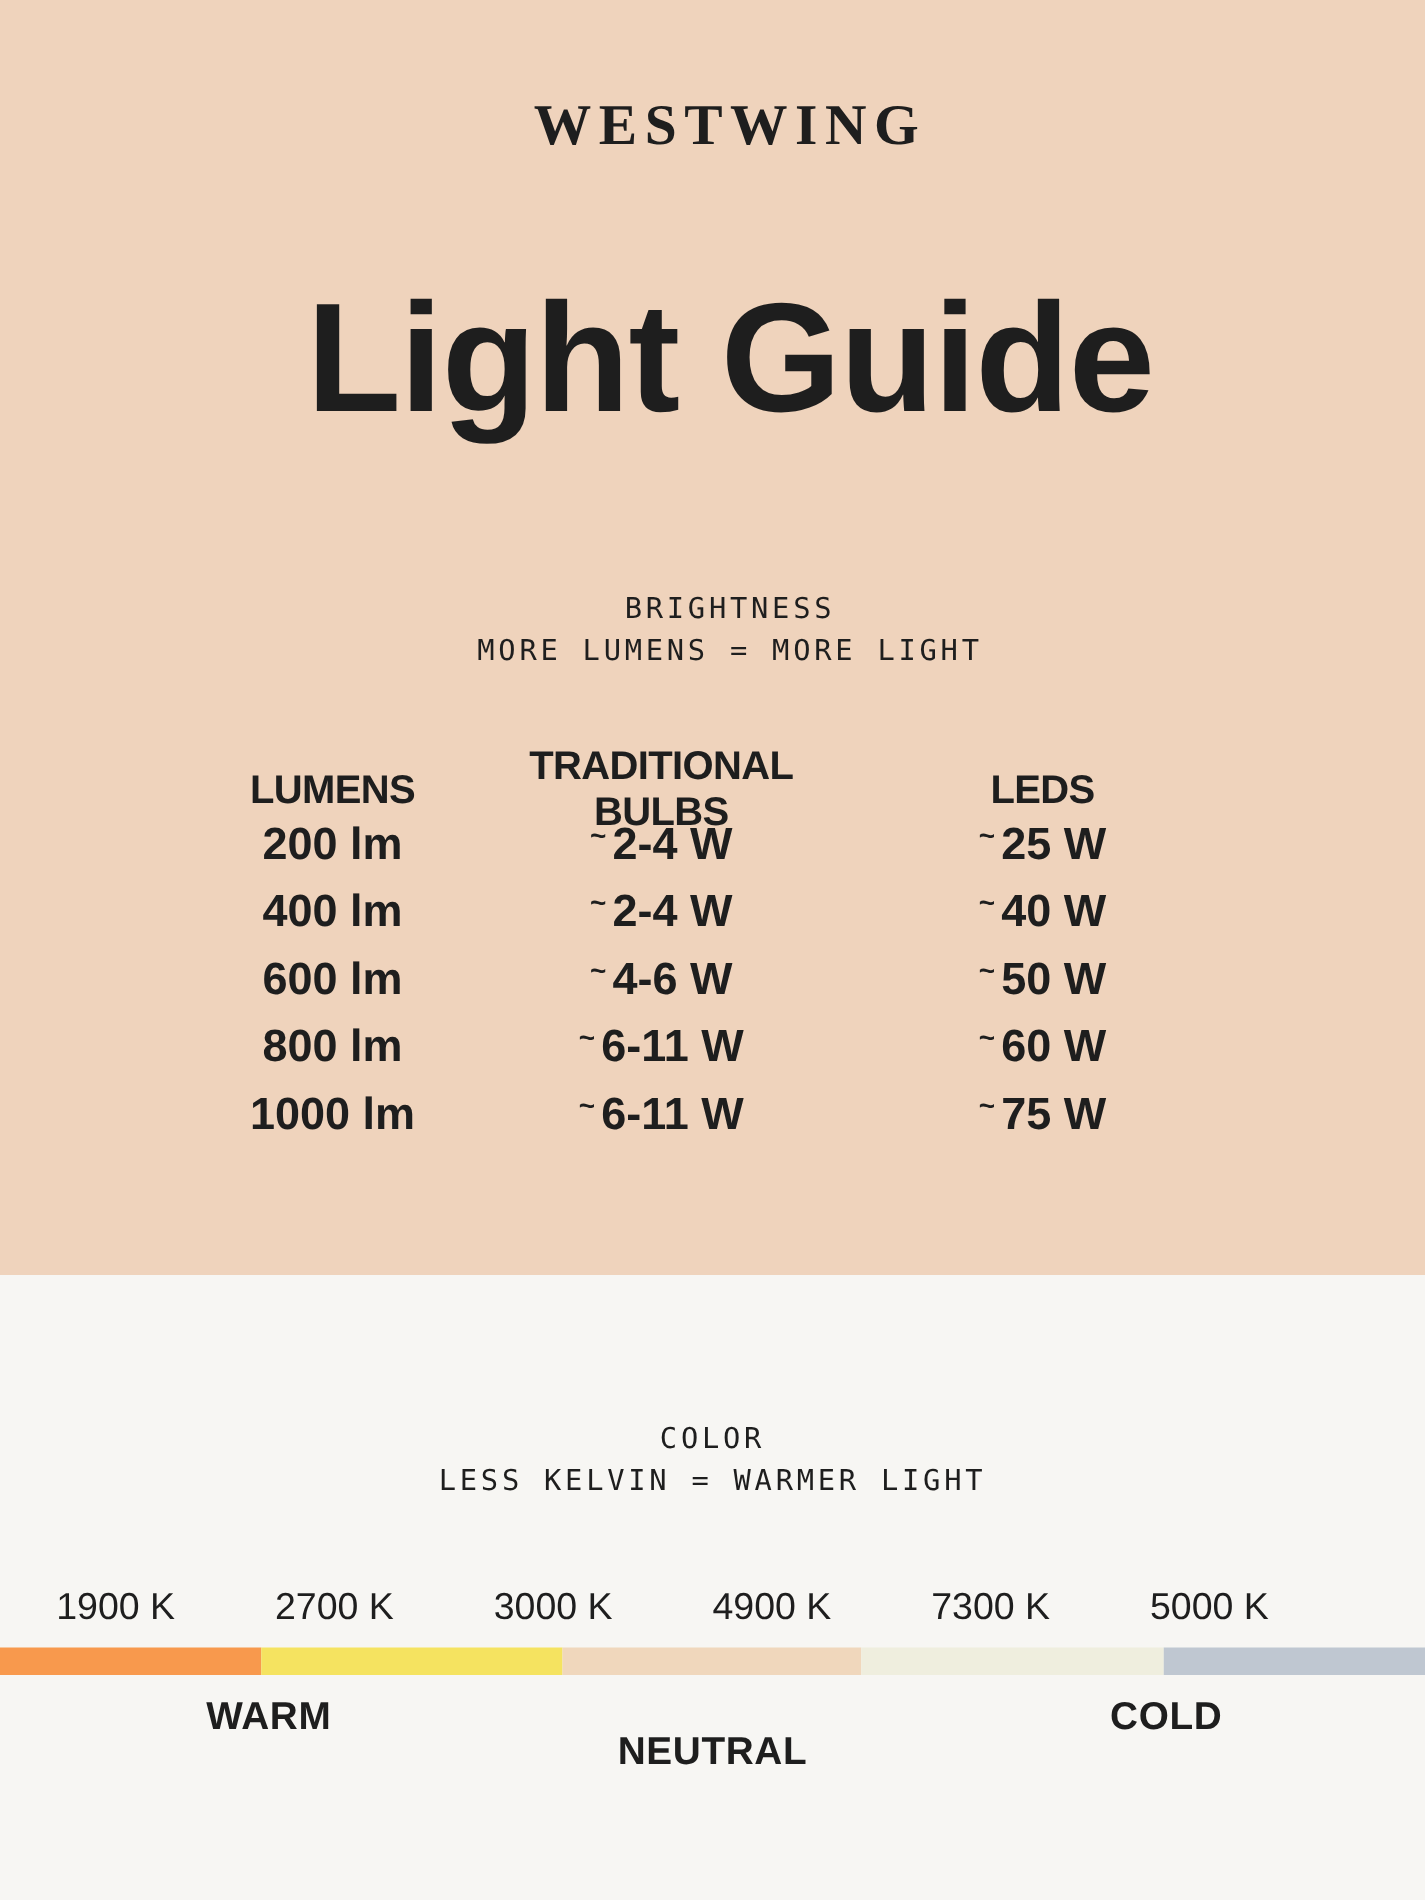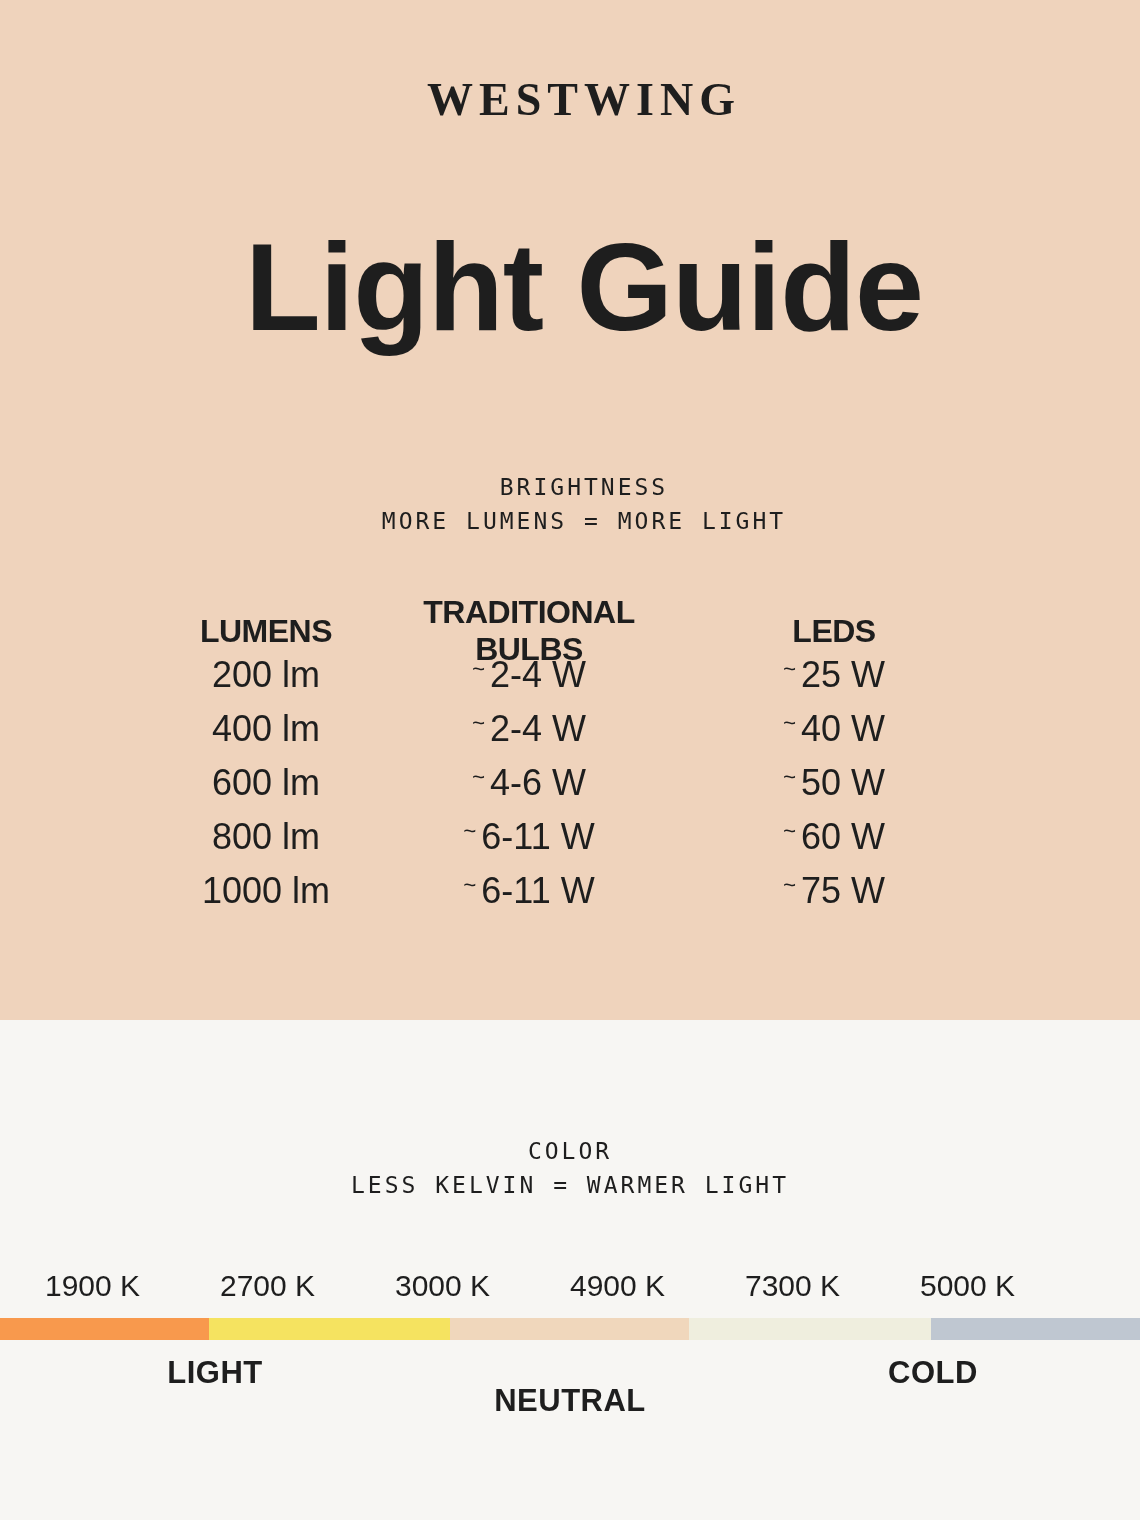--- a/index.html
+++ b/index.html
@@ -56,21 +56,21 @@
     font-weight: 700;
     font-size: 32px;
     letter-spacing: -0.5px;
     margin-bottom: 10px;
   }
   .t-head > div { text-align: center; }
   .t-body .t-row { height: 54px; }
   .t-cell {
     text-align: center;
     font-size: 36px;
-    font-weight: 400;
+    font-weight: 700;
   }
   .tilde {
     display: inline-block;
     font-size: 0.62em;
     transform: translateY(-0.5em);
     margin-right: 5px;
   }
 
   
   .section-bottom {
@@ -190,18 +190,18 @@
 
   <div class="temp-bar">
     <div class="seg" style="background-color: rgb(248, 153, 77); width: 18.3%;"></div>
     <div class="seg" style="background-color: rgb(245, 227, 96); width: 21.2%;"></div>
     <div class="seg" style="background-color: rgb(240, 215, 188); width: 20.9%;"></div>
     <div class="seg" style="background-color: rgb(239, 238, 222); width: 21.3%;"></div>
     <div class="seg" style="background-color: rgb(191, 199, 209); width: 18.3%;"></div>
   </div>
 
   <div class="temp-labels">
-    <span class="temp-label" style="left: 215px;">LIGHT</span>
+    <span class="temp-label" style="left: 215px;">WARM</span>
     <span class="temp-label" style="left: 570px; margin-top: 28px;">NEUTRAL</span>
     <span class="temp-label" style="left: 933px;">COLD</span>
   </div>
 
 </section>
 
 </body></html>

